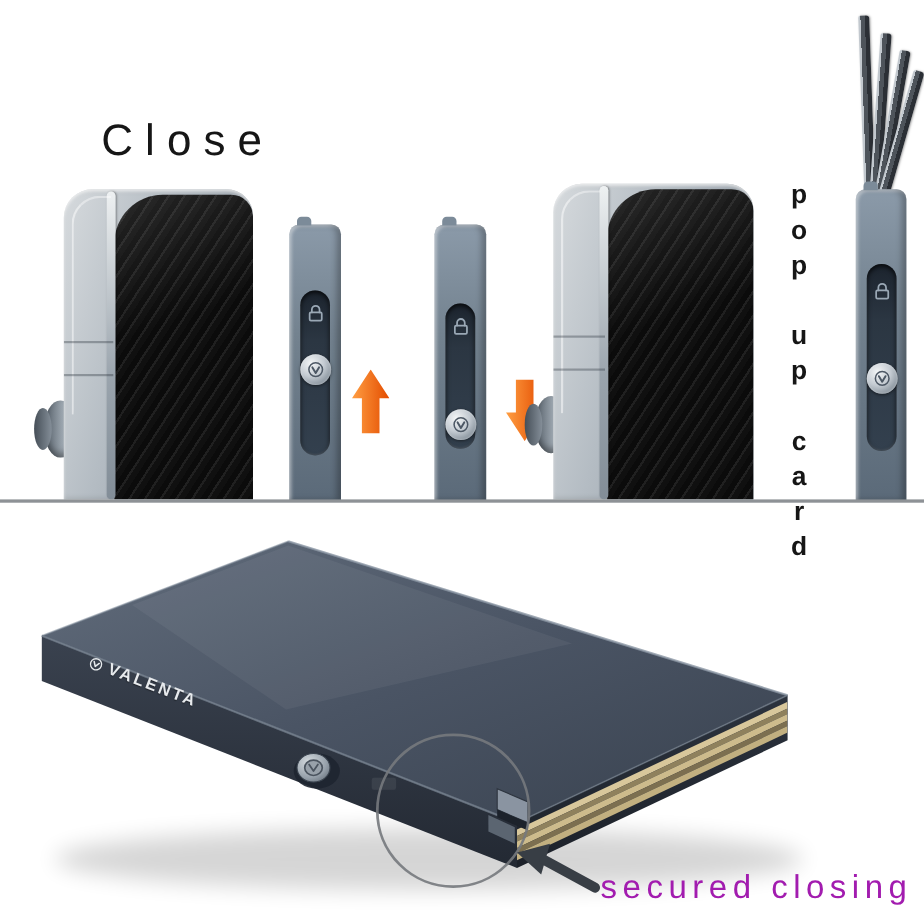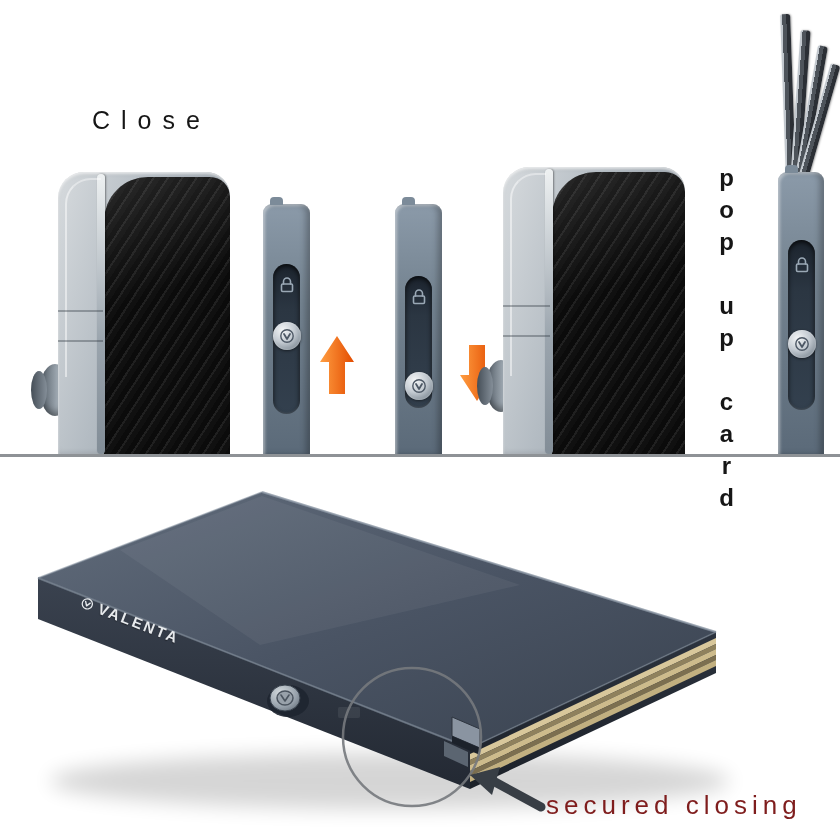--- a/index.html
+++ b/index.html
@@ -2,25 +2,25 @@
 <html style="--accent-orange: #f06a18; --metal-light: #b9c1c9; --slider-metal: #6e8093; --wallet-body: #49525f; --carbon-black: #101010; --card-tan: #cdbb8c; --divider-gray: #8e9296; --ink: #161616; --background: #ffffff;"><head>
 <meta charset="utf-8">
 <style>
   html,body { margin:0; padding:0; background:#ffffff; }
   .canvas {
     position:relative; width:840px; height:840px; overflow:hidden;
     background:var(--background,#ffffff);
     font-family:"Liberation Sans", sans-serif;
   }
   .label { position:absolute; color:var(--ink,#161616); font-weight:500; white-space:nowrap; }
-  .label-close  { left:92px;  top:106px; font-size:25px; letter-spacing:11px; }
+  .label-close  { left:92px;  top:106px; font-size:40px; letter-spacing:11px; }
   .label-open   { left:545px; top:102px; font-size:30px; letter-spacing:11px; }
   .label-popup  { left:712px; top:164px; font-size:24px; letter-spacing:5px; font-weight:700;
                   writing-mode:vertical-rl; text-orientation:upright; height:300px; }
-  .label-secured{ left:546px; top:790px; font-size:26px; letter-spacing:5px; color:#7f1d1d; }
+  .label-secured{ left:546px; top:790px; font-size:30px; letter-spacing:5px; color:#a21caf; }
 
   
   .device {
     position:absolute; border-radius:26px 24px 0 0; overflow:hidden;
     background:linear-gradient(105deg,#d6dadd 0%,#b4bcc3 40%,#87929c 100%);
     box-shadow: inset 0 2px 3px rgba(255,255,255,.7), inset -3px 0 6px rgba(0,0,0,.18);
   }
   .device-left  { left:58px;  top:172px; width:172px; height:282px; }
   .device-right { left:503px; top:167px; width:182px; height:287px; }
   .panel {

